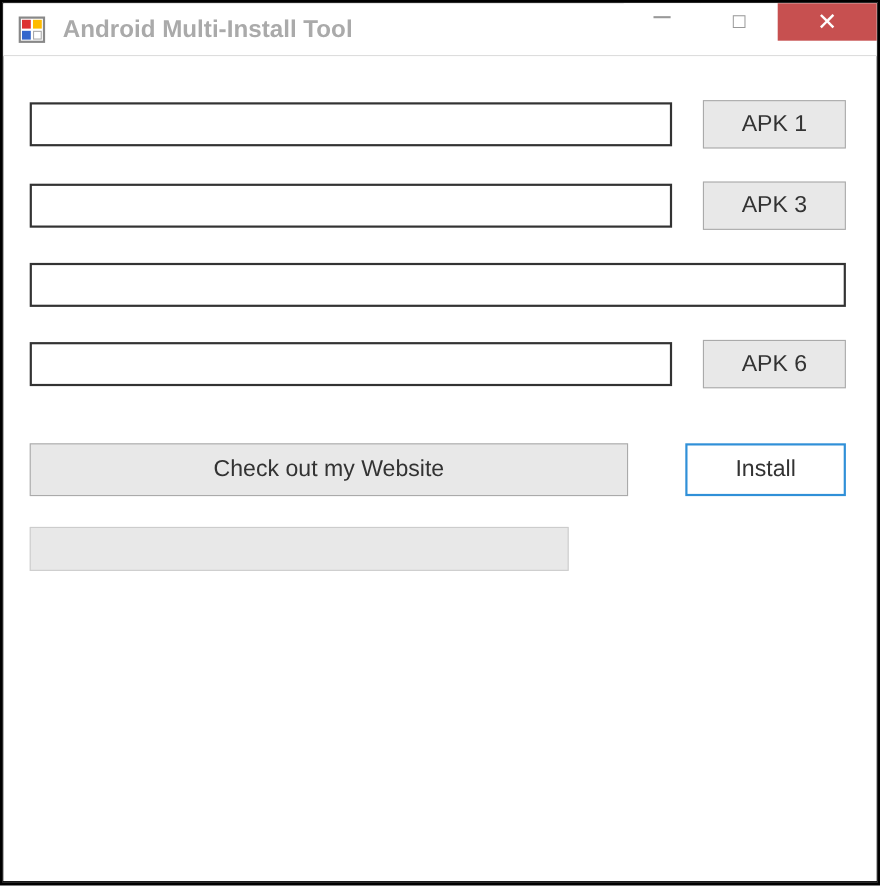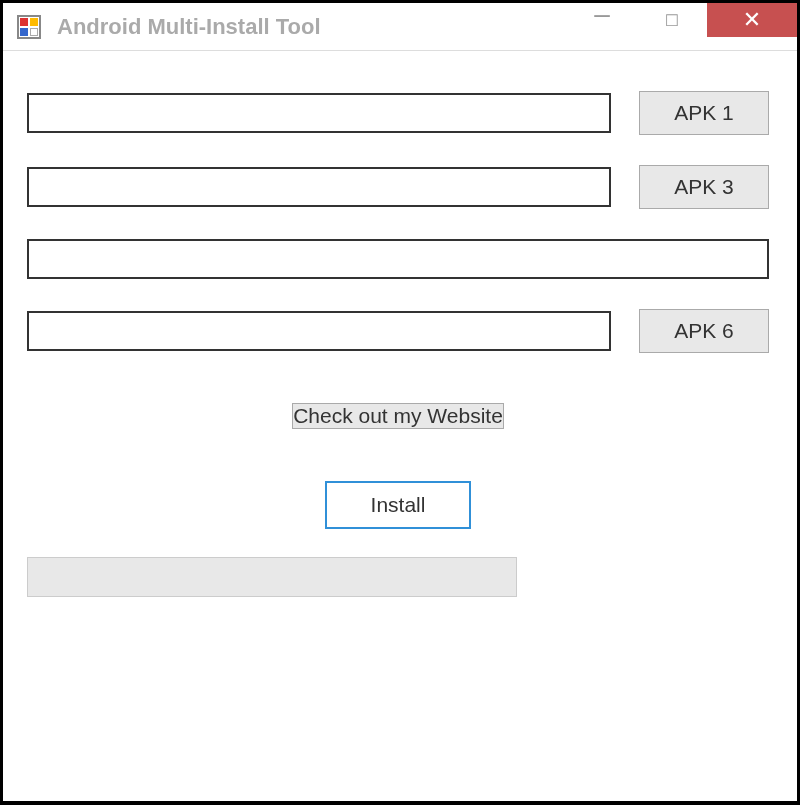--- a/index.html
+++ b/index.html
@@ -129,21 +129,20 @@
       color: #333;
       cursor: pointer;
       font-family: inherit;
     }
     .bottom-row {
       display: flex;
       align-items: center;
       margin-top: 50px;
       margin-bottom: 28px;
       gap: 52px;
-      flex-direction: column;
     }
     .website-btn {
       flex: 1;
       height: 48px;
       background: #e8e8e8;
       border: 1px solid #aaa;
       font-size: 21px;
       color: #333;
       cursor: pointer;
       font-family: inherit;

